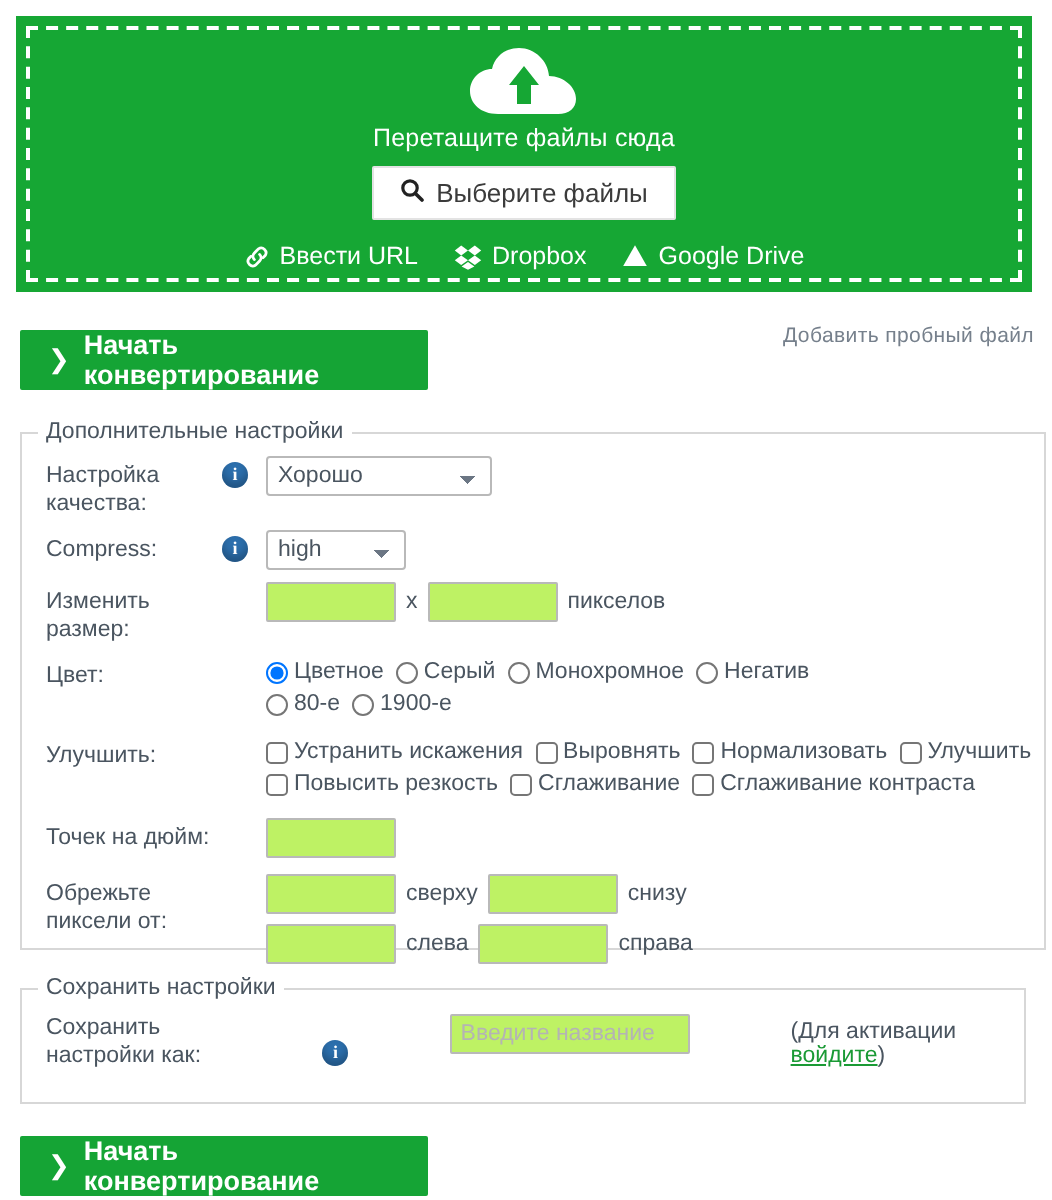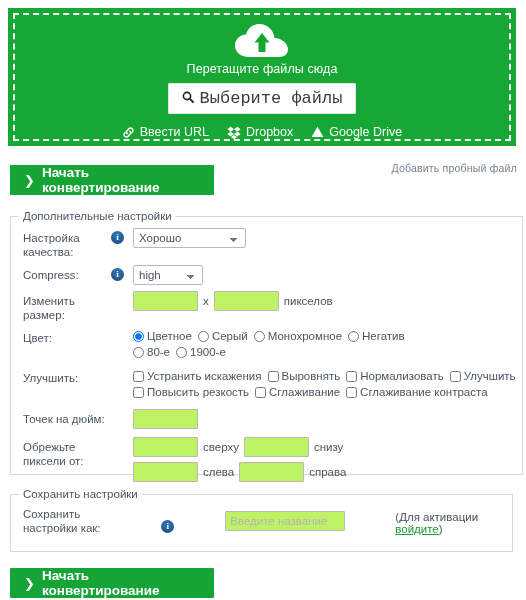--- a/index.html
+++ b/index.html
@@ -35,27 +35,27 @@
     color: #ffffff;
     font-size: 12.5px;
     margin-top: 3px;
     letter-spacing: .1px;
   }
   .choose-files-btn {
     margin-top: 7px;
     background: #ffffff;
     color: #3b3b3b;
     border: 1px solid #e3e3e3;
-    font-size: 17px;
+    font-size: 13px;
     padding: 5px 13px;
     display: inline-flex;
     align-items: center;
     gap: 6px;
     cursor: pointer;
-    font-family: Liberation Mono, monospace;
+    font-family: Liberation Sans, sans-serif;
     border-radius: 1px;
   }
   .provider-row {
     margin-top: 11px;
     display: flex;
     align-items: center;
     gap: 18px;
   }
   .provider {
     color: #ffffff;
@@ -183,21 +183,21 @@
     align-items: center;
     flex-wrap: nowrap;
     font-size: 11.5px;
     color: #4a5560;
     line-height: 16px;
   }
   .opt { display: inline-flex; align-items: center; margin-right: 6px; white-space: nowrap; cursor: pointer; }
   .opt input { margin: 0 3px 0 0; cursor: pointer; }
   input[type=radio], input[type=checkbox] { width: 11px; height: 11px; }
 
-  .savebox-row { display: flex; align-items: center; padding: 7px 0 0 12px; gap: 42px; }
+  .savebox-row { display: flex; align-items: flex-start; padding: 7px 0 0 12px; gap: 42px; }
   .savebox-lbl { width: 110px; font-size: 11.5px; line-height: 14px; color: #4a5560; }
   #save-name-input { width: 120px; }
   .save-note { font-size: 11.5px; color: #4a5560; margin-left: 8px; padding-top: 3px; }
   .save-note a { color: #1a9a35; text-decoration: underline; }
 </style>
 </head>
 <body>
 
 <div class="page">
 

